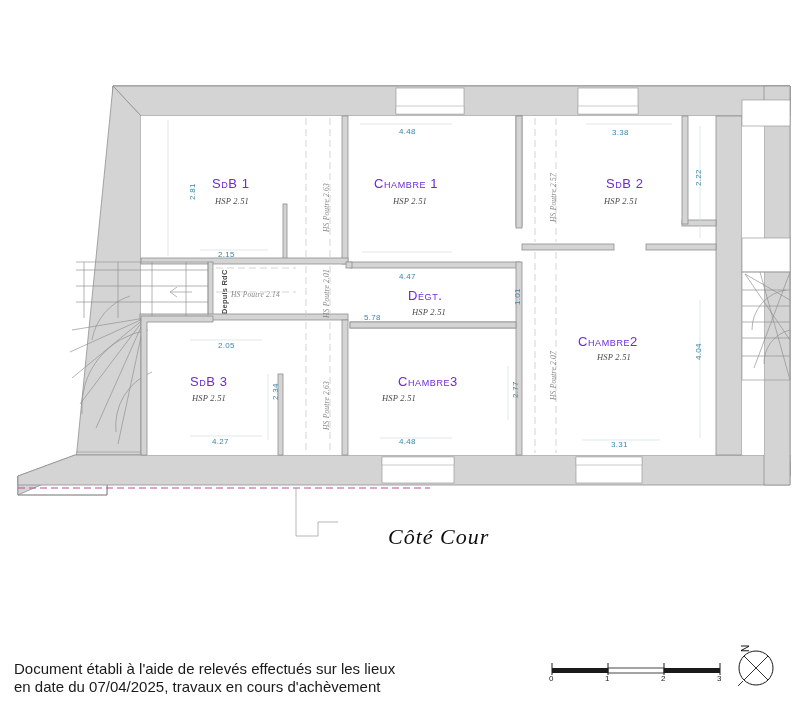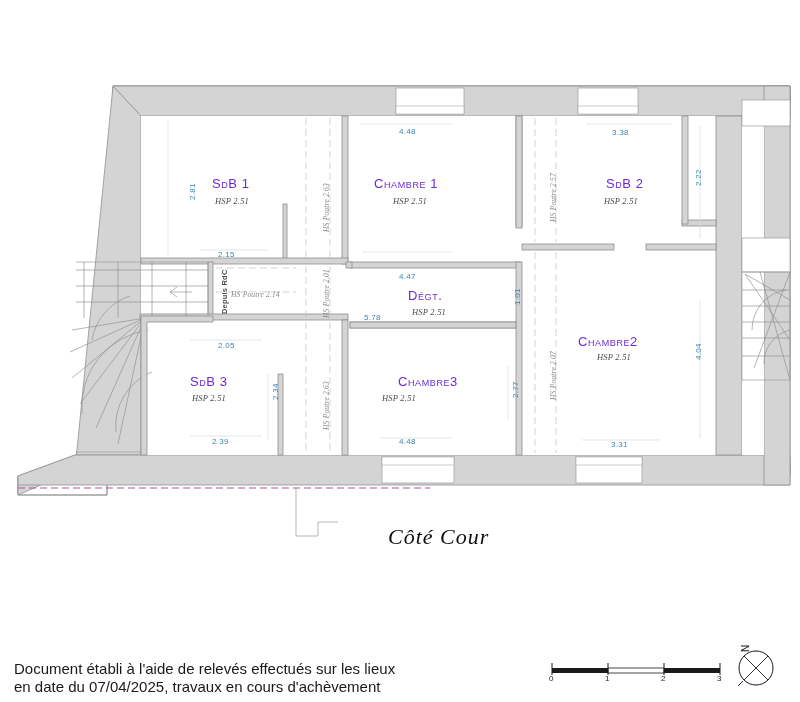--- a/index.html
+++ b/index.html
@@ -336,21 +336,21 @@
     <div class="tl dim" style="left:612px; top:128px;">3.38</div>
     <div class="tl dim dim-v" style="left:694px; top:186px; transform:rotate(-90deg);">2.22</div>
 
     <div class="tl dim" style="left:364px; top:313px;">5.78</div>
     <div class="tl dim dim-v" style="left:513px; top:305px; transform:rotate(-90deg);">1.01</div>
 
     <div class="tl dim dim-v" style="left:694px; top:360px; transform:rotate(-90deg);">4.04</div>
     <div class="tl dim" style="left:611px; top:440px;">3.31</div>
 
     <div class="tl dim" style="left:218px; top:341px;">2.05</div>
-    <div class="tl dim" style="left:212px; top:437px;">2.39</div>
+    <div class="tl dim" style="left:212px; top:437px;">4.27</div>
     <div class="tl dim dim-v" style="left:271px; top:400px; transform:rotate(-90deg);">2.34</div>
 
     <div class="tl dim" style="left:399px; top:437px;">4.48</div>
     <div class="tl dim dim-v" style="left:511px; top:398px; transform:rotate(-90deg);">2.77</div>
 
     <div class="tl beam" style="left:322px; top:232px; transform:rotate(-90deg);">HS Poutre 2.63</div>
     <div class="tl beam" style="left:549px; top:222px; transform:rotate(-90deg);">HS Poutre 2.57</div>
     <div class="tl beam" style="left:231px; top:290px;">HS Poutre 2.14</div>
     <div class="tl beam" style="left:322px; top:318px; transform:rotate(-90deg);">HS Poutre 2.01</div>
     <div class="tl beam" style="left:549px; top:400px; transform:rotate(-90deg);">HS Poutre 2.07</div>

